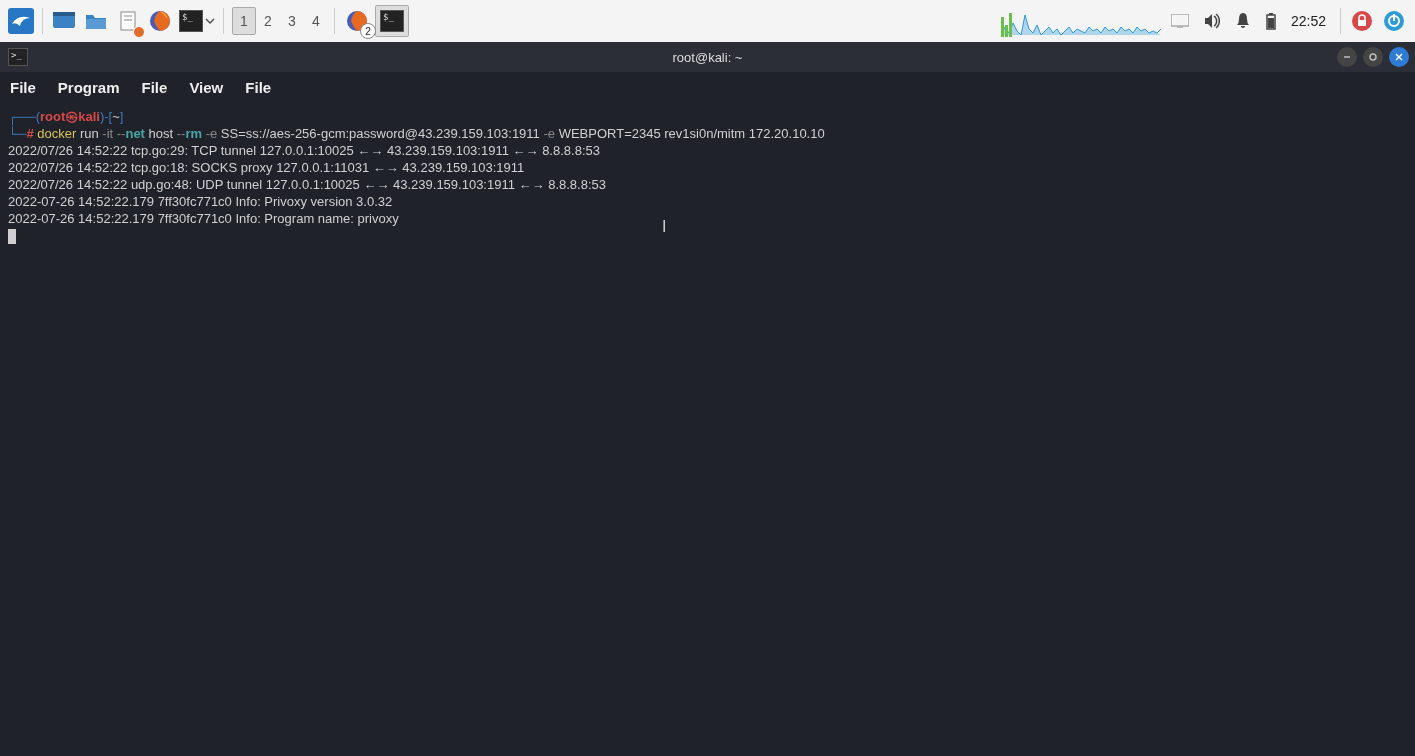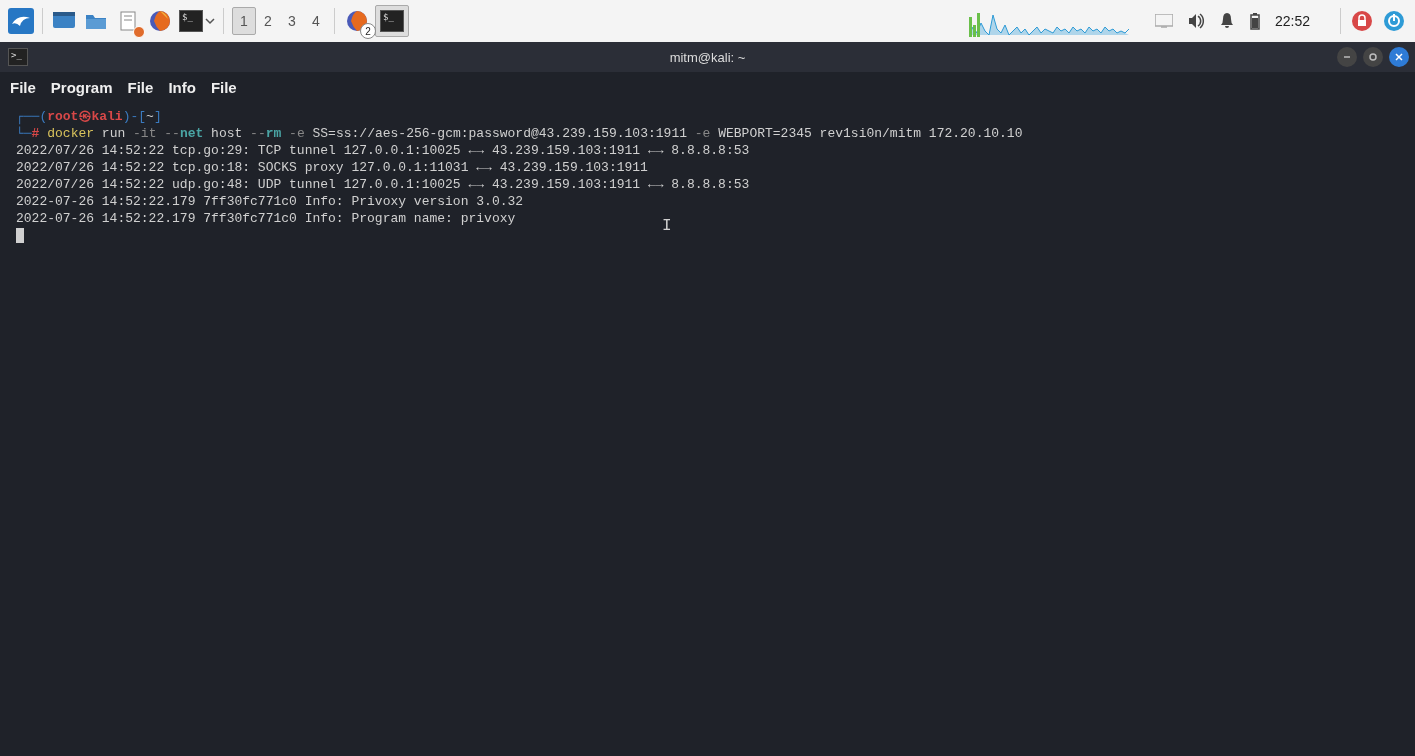--- a/index.html
+++ b/index.html
@@ -6,31 +6,31 @@
 .taskbar{height:42px;background:#f4f4f4;border-bottom:1px solid #ccc;display:flex;align-items:center;padding:0 6px;gap:2px}
 .tb-sep{width:1px;height:26px;background:#ccc;margin:0 4px}
 .tb-btn{width:30px;height:30px;display:flex;align-items:center;justify-content:center;border-radius:3px;cursor:pointer}
 .ws-group{display:flex;gap:0;margin-left:2px}
 .ws{width:22px;height:26px;display:flex;align-items:center;justify-content:center;font-size:14px;color:#555;border:1px solid transparent;cursor:pointer}
 .ws.active{background:#ddd;border:1px solid #aaa;border-radius:2px}
 .task-item{height:30px;padding:0 4px;display:flex;align-items:center;border-radius:2px}
 .task-item.active{background:#ddd;border:1px solid #aaa}
 .spacer{flex:1}
 .graph{width:160px;height:32px;position:relative}
-.tray{display:flex;align-items:center;gap:14px;margin:0 24px}
+.tray{display:flex;align-items:center;gap:14px;margin:0 8px}
 .clock{font-size:14px;color:#222}
 .term-window{position:absolute;left:0;top:42px;width:1415px;height:714px;background:#1f2229;display:flex;flex-direction:column}
 .titlebar{height:30px;background:#2b2e37;display:flex;align-items:center;position:relative}
 .titlebar-icon{width:24px;height:24px;margin-left:6px;display:flex;align-items:center;justify-content:center}
 .titlebar-title{position:absolute;left:50%;transform:translateX(-50%);color:#ddd;font-size:13px}
 .win-controls{position:absolute;right:6px;display:flex;gap:6px}
 .win-btn{width:20px;height:20px;border-radius:50%;display:flex;align-items:center;justify-content:center;cursor:pointer}
-.menubar{height:30px;background:#1f2229;display:flex;align-items:center;padding:0 10px;gap:15px}
+.menubar{height:30px;background:#1f2229;display:flex;align-items:center;padding:0 10px;gap:22px}
 .menu-item{color:#eee;font-size:15px;font-weight:bold;cursor:pointer}
-.term-body{flex:1;background:#1f2229;padding:6px 16px;font-family:Liberation Mono, monospace;font-size:13px;line-height:17px;color:#d0d0d0;white-space:pre;position:relative}
+.term-body{flex:1;background:#1f2229;padding:6px 8px;font-family:Liberation Sans, sans-serif;font-size:13px;line-height:17px;color:#d0d0d0;white-space:pre;position:relative}
 .p-blue{color:#3a7abf}
 .p-red{color:#d84848;font-weight:bold}
 .p-teal{color:#4aa5a5;font-weight:bold}
 .p-gray{color:#888}
 .p-yellow{color:#d9c35c}
 .cursor{display:inline-block;width:8px;height:15px;background:#d0d0d0;vertical-align:middle}
 .ibeam{position:absolute;color:#d0d0d0;font-size:16px}
 .term-icon-box{width:24px;height:22px;background:#222;border:1px solid #555;display:flex;align-items:flex-start;justify-content:flex-start;padding:2px;box-sizing:border-box}
 .term-prompt-glyph{color:#ddd;font-family:monospace;font-size:9px;line-height:9px}
 .orange-dot{position:absolute;width:10px;height:10px;background:#e06c2c;border-radius:50%;bottom:-2px;right:-2px;border:1px solid #fff}
@@ -153,21 +153,21 @@
   </div>
 </div>
 
 <div class="term-window">
   <div class="titlebar">
     <div class="titlebar-icon">
       <div class="term-icon-box" style="width:20px;height:18px">
           <span class="term-prompt-glyph">&gt;_</span>
         </div>
     </div>
-    <div class="titlebar-title">mitm@kali: ~</div>
+    <div class="titlebar-title">root@kali: ~</div>
     <div class="win-controls">
       <div class="win-btn" style="background:#444">
         <svg width="10" height="10">
             <line x1="2" y1="5" x2="8" y2="5" stroke="#bbb" stroke-width="1.5"></line>
           </svg>
       </div>
       <div class="win-btn" style="background:#444">
         <svg width="10" height="10">
             <circle cx="5" cy="5" r="3" fill="none" stroke="#bbb" stroke-width="1.5"></circle>
           </svg>
@@ -178,21 +178,21 @@
             <line x1="8" y1="2" x2="2" y2="8" stroke="#fff" stroke-width="1.5"></line>
           </svg>
       </div>
     </div>
   </div>
 
   <div class="menubar">
     <span class="menu-item">File</span>
     <span class="menu-item">Program</span>
     <span class="menu-item">File</span>
-    <span class="menu-item">Info</span>
+    <span class="menu-item">View</span>
     <span class="menu-item">File</span>
   </div>
 
   <div class="term-body"><span class="p-blue">┌──(</span><span class="p-red">root</span><span class="p-red">㉿</span><span class="p-red">kali</span><span class="p-blue">)-[</span><span>~</span><span class="p-blue">]</span>
 <span class="p-blue">└─</span><span class="p-red">#</span> <span class="p-yellow">docker</span><span> run </span><span class="p-gray">-it</span><span class="p-gray"> --</span><span class="p-teal">net</span><span> host </span><span class="p-gray">--</span><span class="p-teal">rm </span><span class="p-gray">-e</span><span> SS=ss://aes-256-gcm:password@43.239.159.103:1911 </span><span class="p-gray">-e</span><span> WEBPORT=2345 rev1si0n/mitm 172.20.10.10</span>
 <span>2022/07/26 14:52:22 tcp.go:29: TCP tunnel 127.0.0.1:10025 ←→ 43.239.159.103:1911 ←→ 8.8.8.8:53</span>
 <span>2022/07/26 14:52:22 tcp.go:18: SOCKS proxy 127.0.0.1:11031 ←→ 43.239.159.103:1911</span>
 <span>2022/07/26 14:52:22 udp.go:48: UDP tunnel 127.0.0.1:10025 ←→ 43.239.159.103:1911 ←→ 8.8.8.8:53</span>
 <span>2022-07-26 14:52:22.179 7ff30fc771c0 Info: Privoxy version 3.0.32</span>
 <span>2022-07-26 14:52:22.179 7ff30fc771c0 Info: Program name: privoxy</span>

